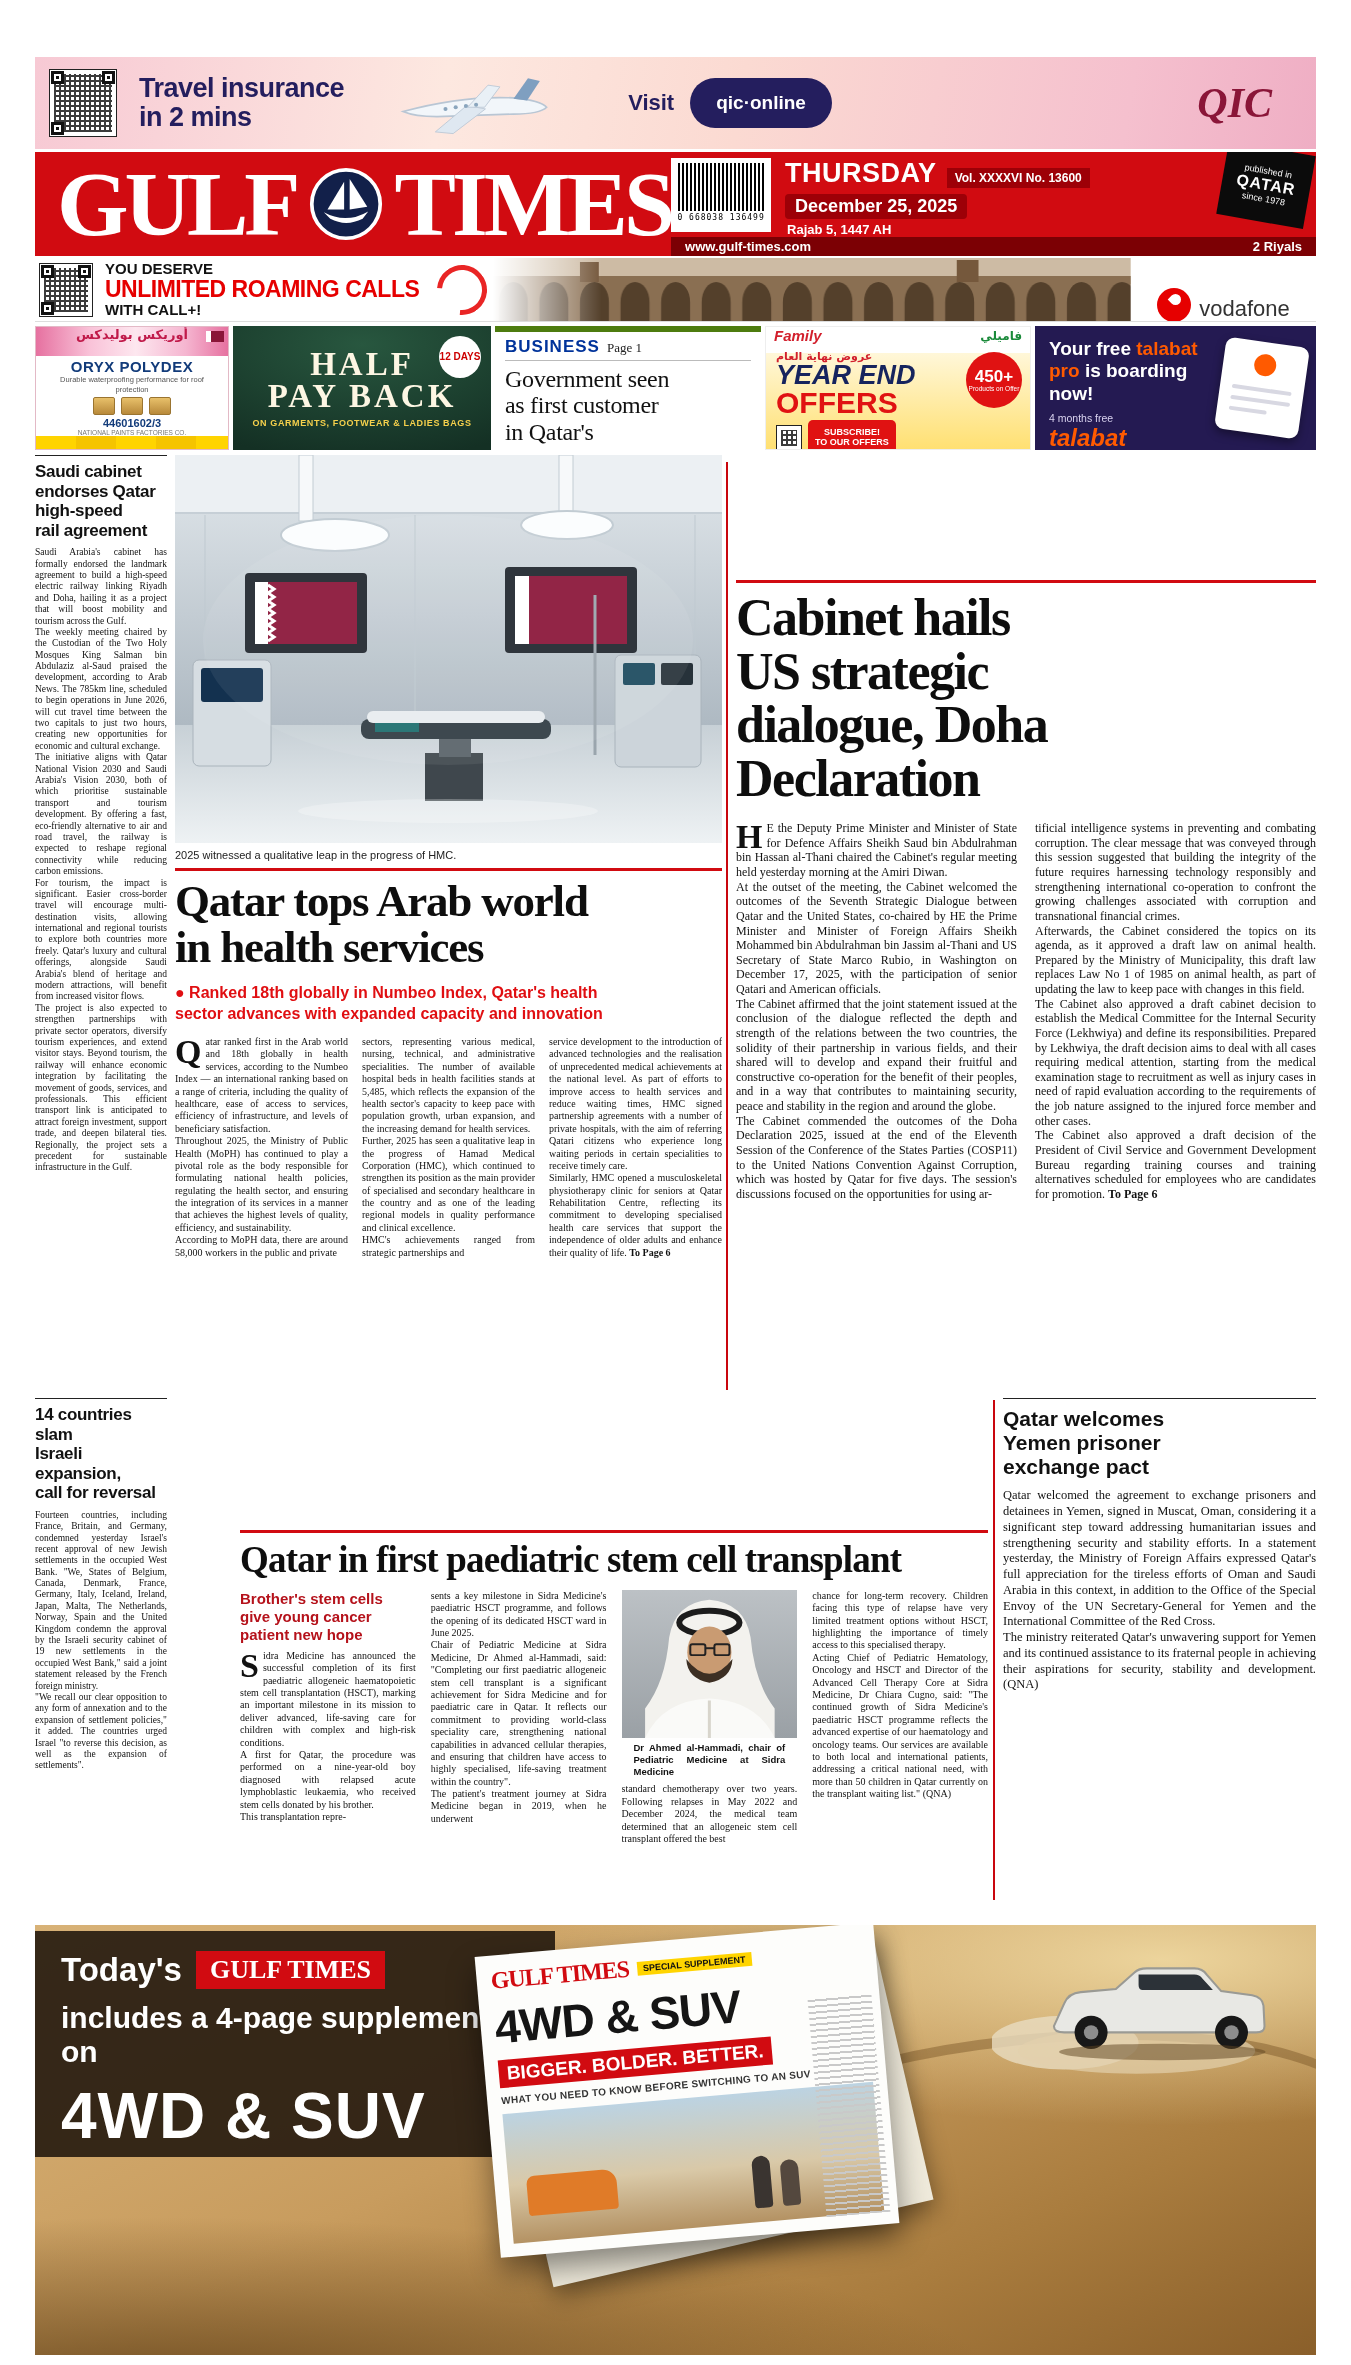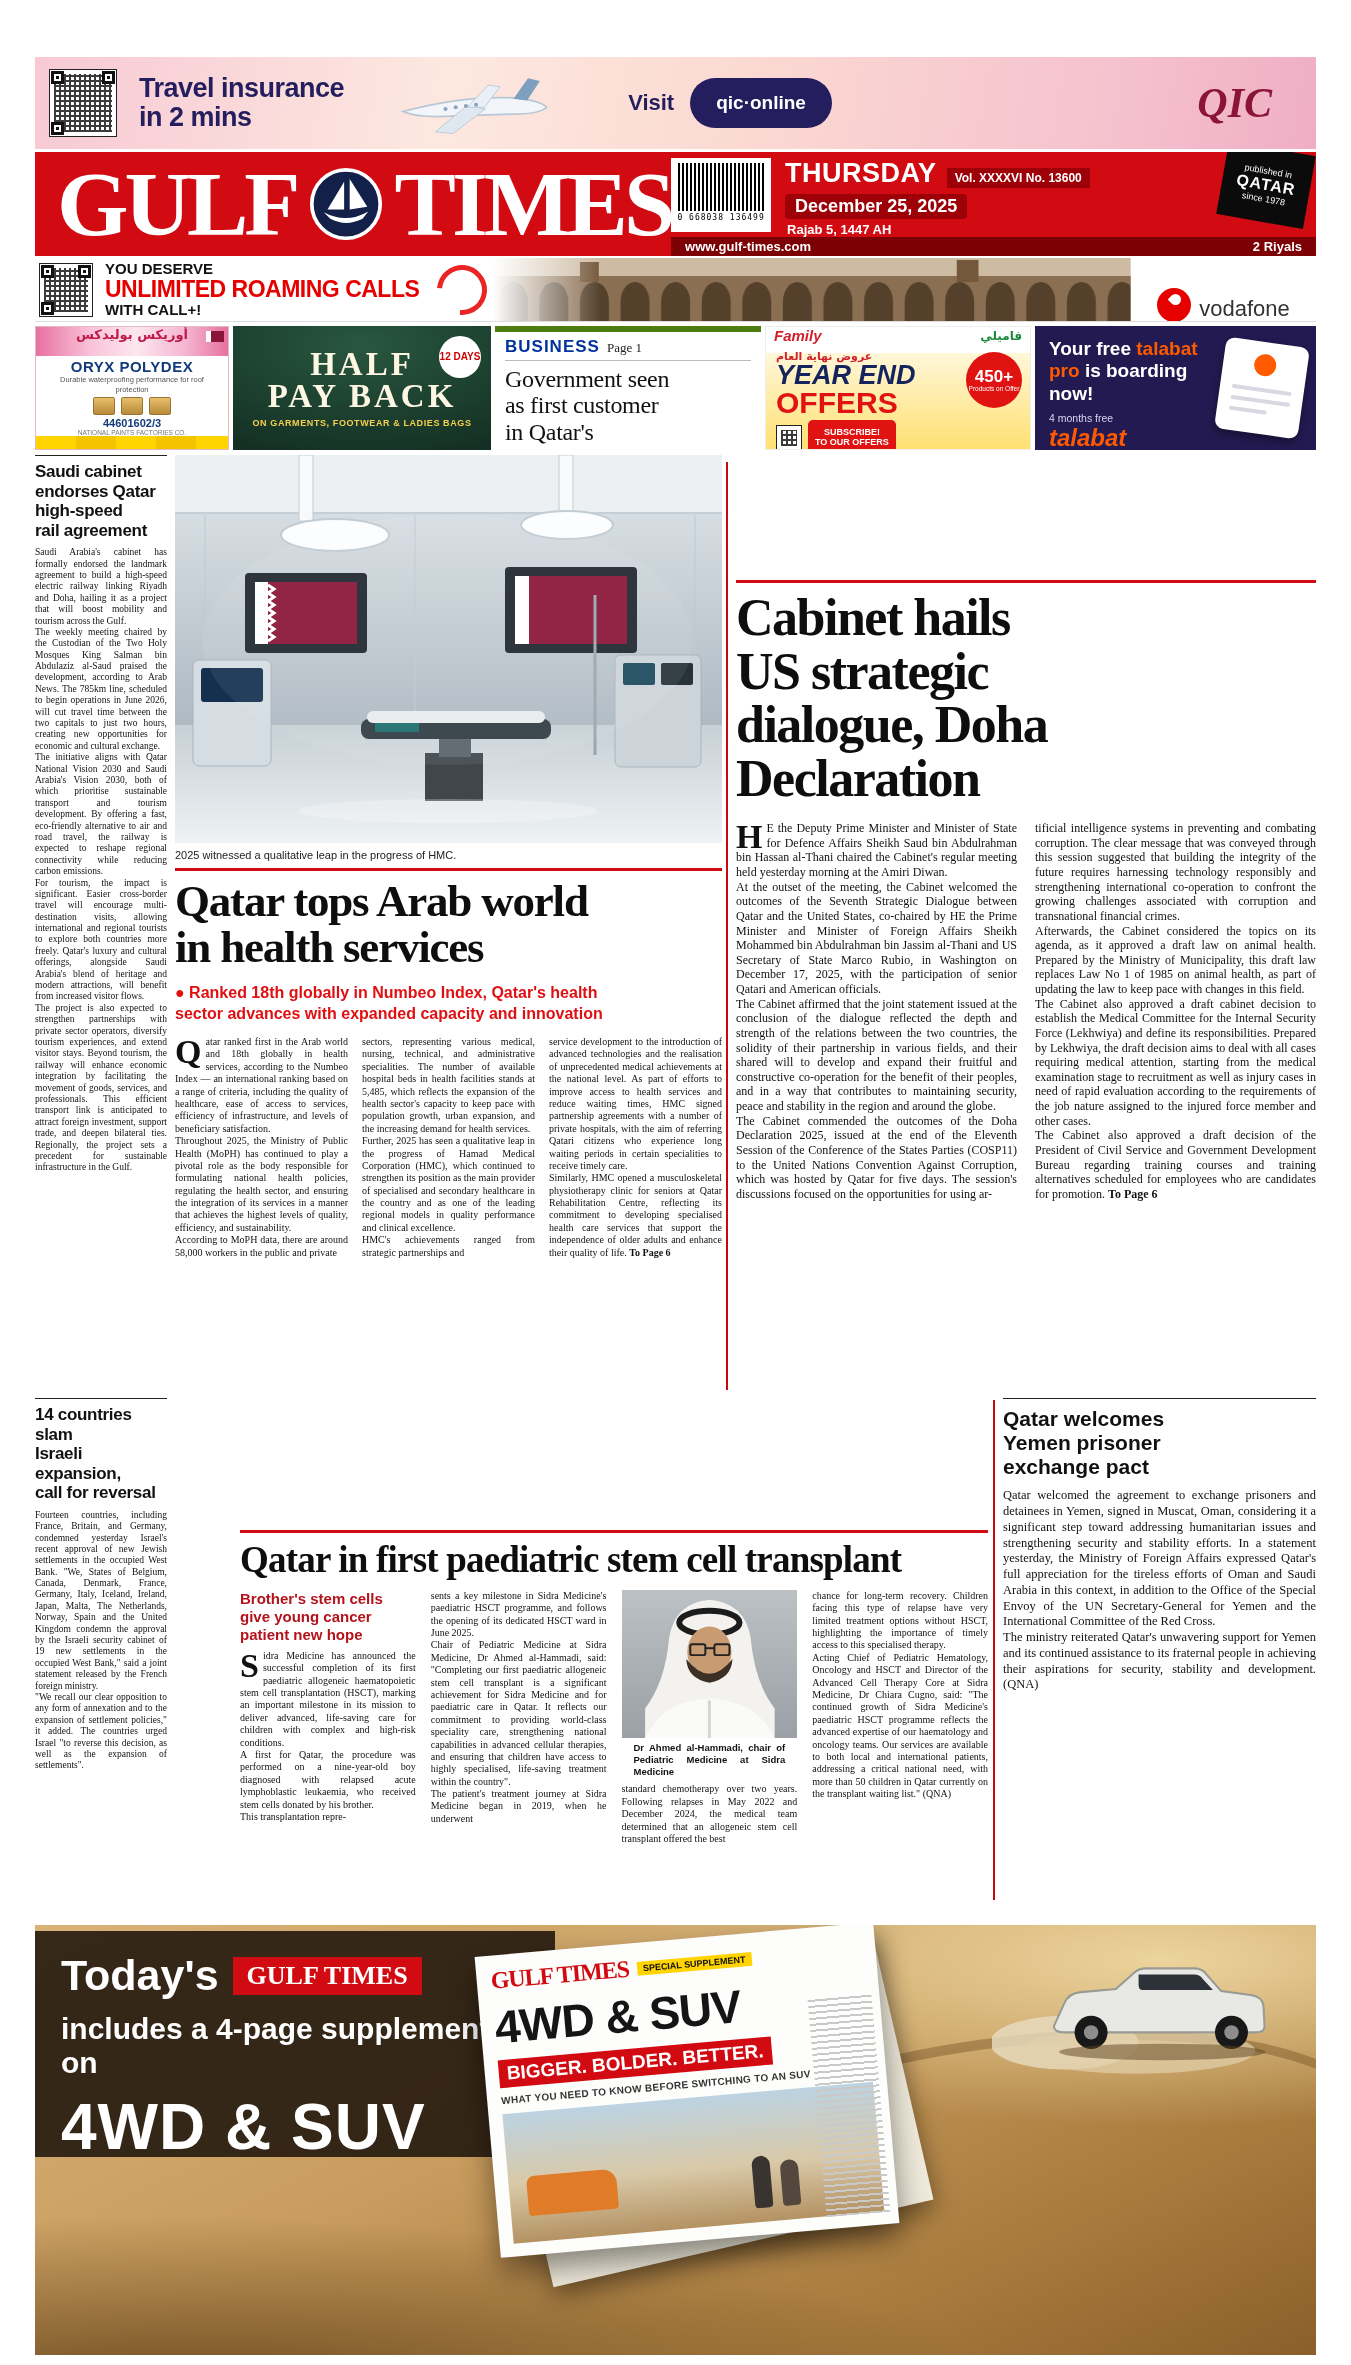--- a/index.html
+++ b/index.html
@@ -141,21 +141,21 @@
 .yemen-body{font-size:12.5px;line-height:1.26;text-align:justify;white-space:pre-line}
 
 
 .supp{left:35px;top:1925px;width:1281px;height:430px;overflow:hidden;background:
  radial-gradient(90% 70% at 88% 8%,#ecd49c 0%,rgba(236,212,156,0) 55%),
  radial-gradient(110% 70% at 10% 110%,#6e4c20 0%,rgba(110,76,32,0) 60%),
  linear-gradient(155deg,#d8b277 0%,#c89c5e 42%,#a97c3e 75%,#8a5f2a 100%)}
 .dune-line{position:absolute;right:-60px;top:120px;width:700px;height:230px;border-radius:50%;box-shadow:0 -10px 0 rgba(120,85,38,.45);transform:rotate(-6deg)}
 .supp-panel{position:absolute;left:0;top:6px;width:520px;height:226px;background:rgba(41,29,17,.93);color:#fff;padding:20px 26px;font-family:"Liberation Sans",sans-serif}
 .supp-line1{display:flex;align-items:center;gap:14px}
-.todays{font-size:43px;font-weight:bold}
+.todays{font-size:33px;font-weight:bold}
 .gt-box{background:#d10b11;color:#fff;font:bold 26px "Liberation Serif",serif;padding:4px 14px;display:flex;align-items:center;gap:8px}
 .supp-mid{font-size:30px;font-weight:bold;margin-top:12px}
 .supp-title{font-size:64px;font-weight:bold;letter-spacing:1px;margin-top:10px}
 .supp-page2{position:absolute;left:482px;top:42px;width:390px;height:280px;background:#efeadb;transform:rotate(-13deg);box-shadow:0 10px 24px rgba(0,0,0,.4)}
 .supp-page{position:absolute;left: 452px;top:14px;width:400px;height:302px;background:#fdfdfb;transform:rotate(-5deg);box-shadow:0 14px 30px rgba(0,0,0,.45);padding:12px 14px;overflow:hidden}
 .sp-mast{display:flex;align-items:center;gap:8px}
 .sp-gt{font:bold 24px "Liberation Serif",serif;color:#d10b11;letter-spacing:-1px}
 .sp-tag{background:#ffd400;color:#111;font:bold 9px "Liberation Sans",sans-serif;padding:2px 6px}
 .sp-title{font:bold 46px "Liberation Sans",sans-serif;color:#151515;margin-top:6px;letter-spacing:-1px}
 .sp-strip{background:#d10b11;color:#fff;font:bold 19px "Liberation Sans",sans-serif;padding:3px 8px;display:inline-block;margin-top:6px}

